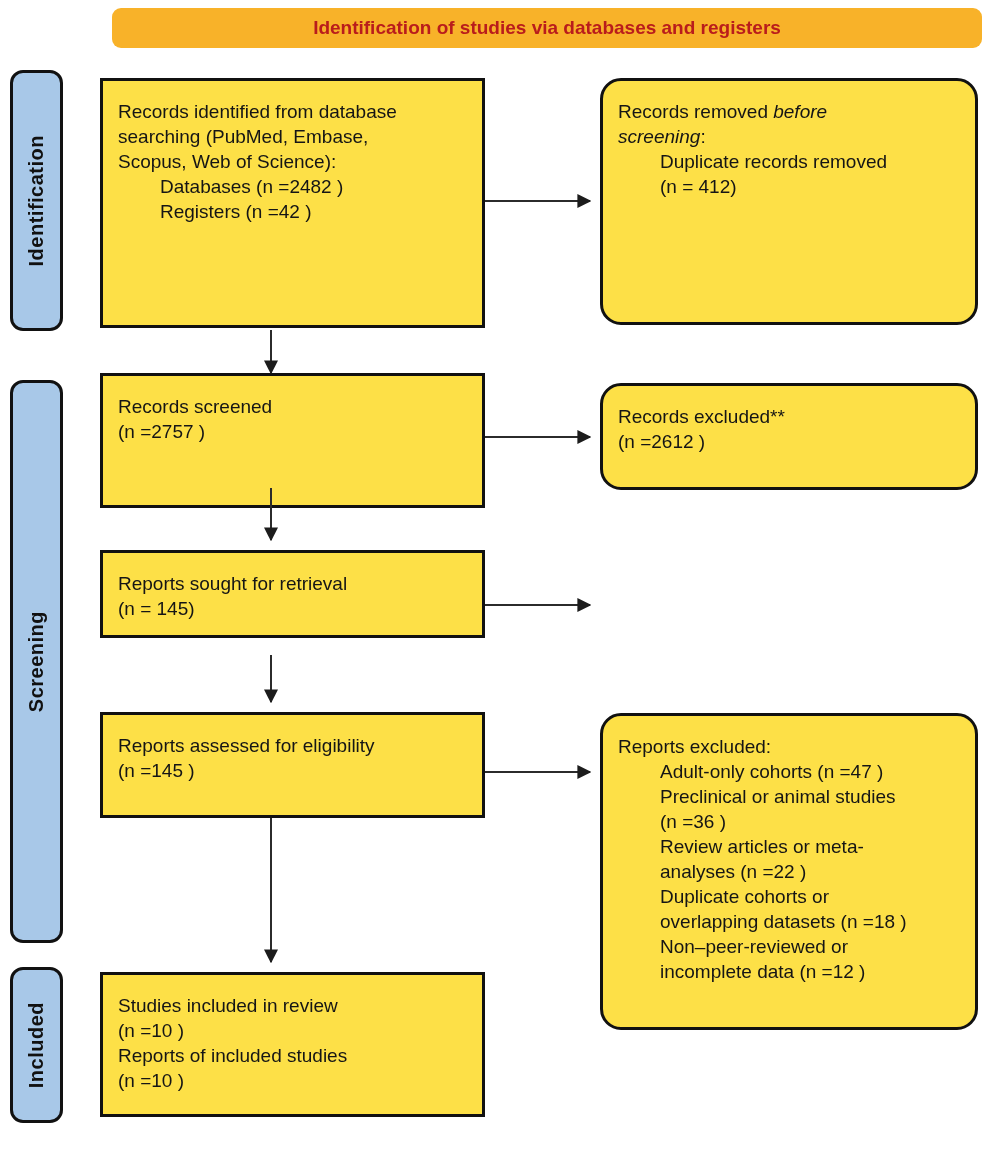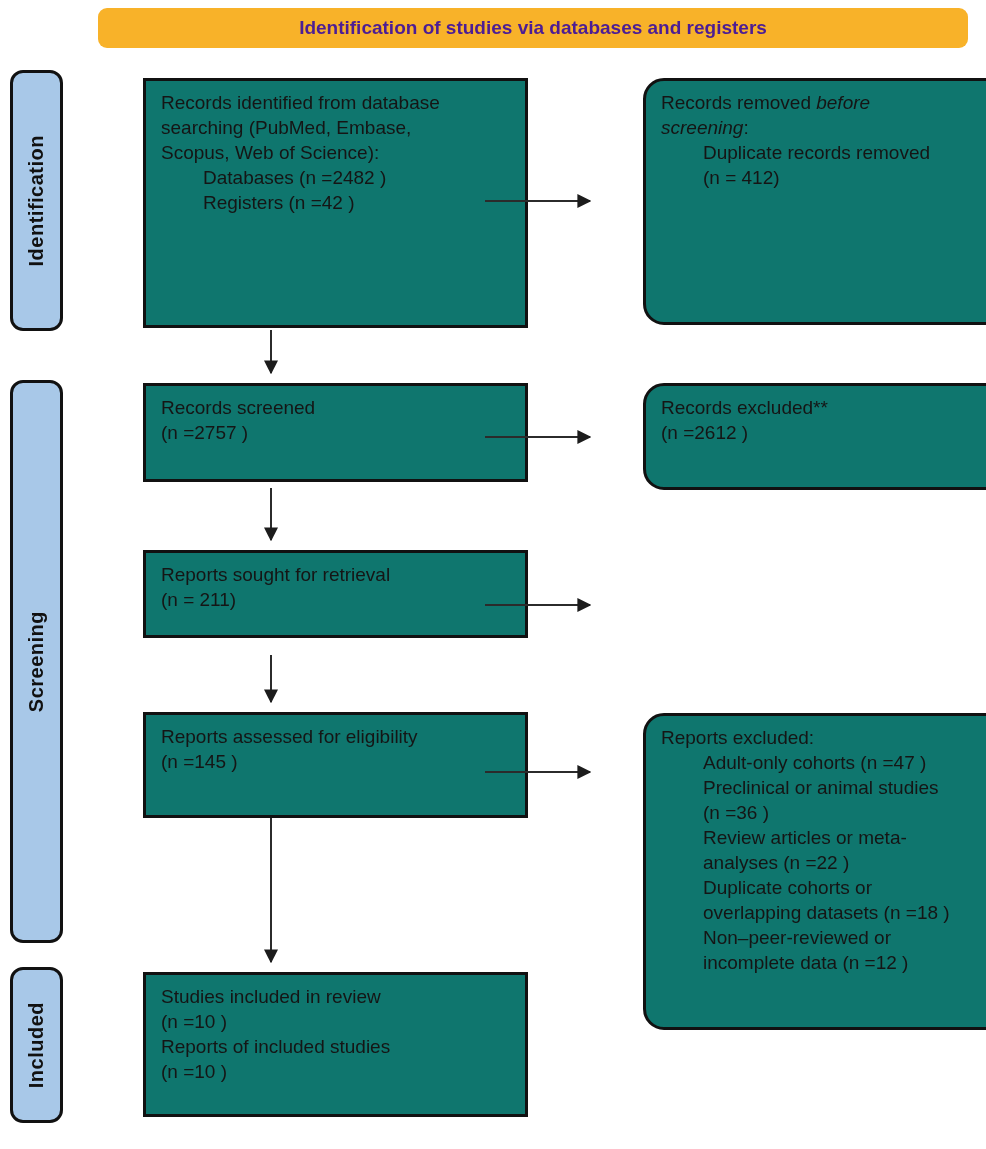--- a/index.html
+++ b/index.html
@@ -5,58 +5,58 @@
   html,body{margin:0;padding:0;background:#ffffff;}
   .canvas{
     position:relative;
     width:986px;height:1149px;
     background:#ffffff;
     font-family:"Liberation Sans","DejaVu Sans",sans-serif;
     color:#151515;
     overflow:hidden;
   }
   .header-banner{
-    position:absolute;left:98px;top:8px;width:870px;height:40px;
+    position:absolute;left:112px;top:8px;width:870px;height:40px;
     background:var(--header_bg,#F8B229);
     border-radius:9px;
     display:flex;align-items:center;justify-content:center;
-    font-weight:bold;font-size:19px;color:#4c1d95;
+    font-weight:bold;font-size:19px;color:#b91c1c;
   }
   .stage-bar{
     position:absolute;left:10px;width:53px;
     background:var(--stage_bg,#A8C8E8);
     border:3px solid #111;border-radius:13px;
     display:flex;align-items:center;justify-content:center;
     box-sizing:border-box;
   }
   .stage-bar .stage-label{
     writing-mode:vertical-rl;
     transform:rotate(180deg);
     font-weight:bold;font-size:20px;color:#111;
     letter-spacing:.5px;
     white-space:nowrap;
   }
   .stage-identification{top:70px;height:261px;}
   .stage-screening{top:380px;height:563px;}
   .stage-included{top:967px;height:156px;}
   .box{
     position:absolute;
-    background:#0f766e;
+    background:#fde047;
     border:3px solid var(--box_border,#111);
     box-sizing:border-box;
-    padding:9px 10px 8px 15px;
-    font-size:19px;line-height:25px;margin-left:43px;
+    padding:18px 10px 8px 15px;
+    font-size:19px;line-height:25px;
   }
   .box .line{white-space:nowrap;}
   .box .indent{margin-left:42px;}
   .col-left{left:100px;width:385px;}
   .col-right{left:600px;width:378px;border-radius:21px;}
   .box-identified{top:78px;height:250px;}
   .box-removed{top:78px;height:247px;}
-  .box-screened{top:383px;height:99px;}
+  .box-screened{top:373px;height:135px;}
   .box-records-excluded{top:383px;height:107px;}
   .box-sought{top:550px;height:88px;}
   .box-not-retrieved{top:553px;height:105px;}
   .box-assessed{top:712px;height:106px;}
   .box-reports-excluded{top:713px;height:317px;}
   .box-included{top:972px;height:145px;}
   .arrow-layer{
     position:absolute;left:0;top:0;width:986px;height:1149px;
     pointer-events:none;
   }
@@ -101,21 +101,21 @@
     <div class="line">(n =2757 )</div>
   </div>
 
   <div class="box col-right box-records-excluded">
     <div class="line">Records excluded**</div>
     <div class="line">(n =2612 )</div>
   </div>
 
   <div class="box col-left box-sought">
     <div class="line">Reports sought for retrieval</div>
-    <div class="line">(n = 211)</div>
+    <div class="line">(n = 145)</div>
   </div>
 
 
   <div class="box col-left box-assessed">
     <div class="line">Reports assessed for eligibility</div>
     <div class="line">(n =145 )</div>
   </div>
 
   <div class="box col-right box-reports-excluded">
     <div class="line">Reports excluded:</div>

